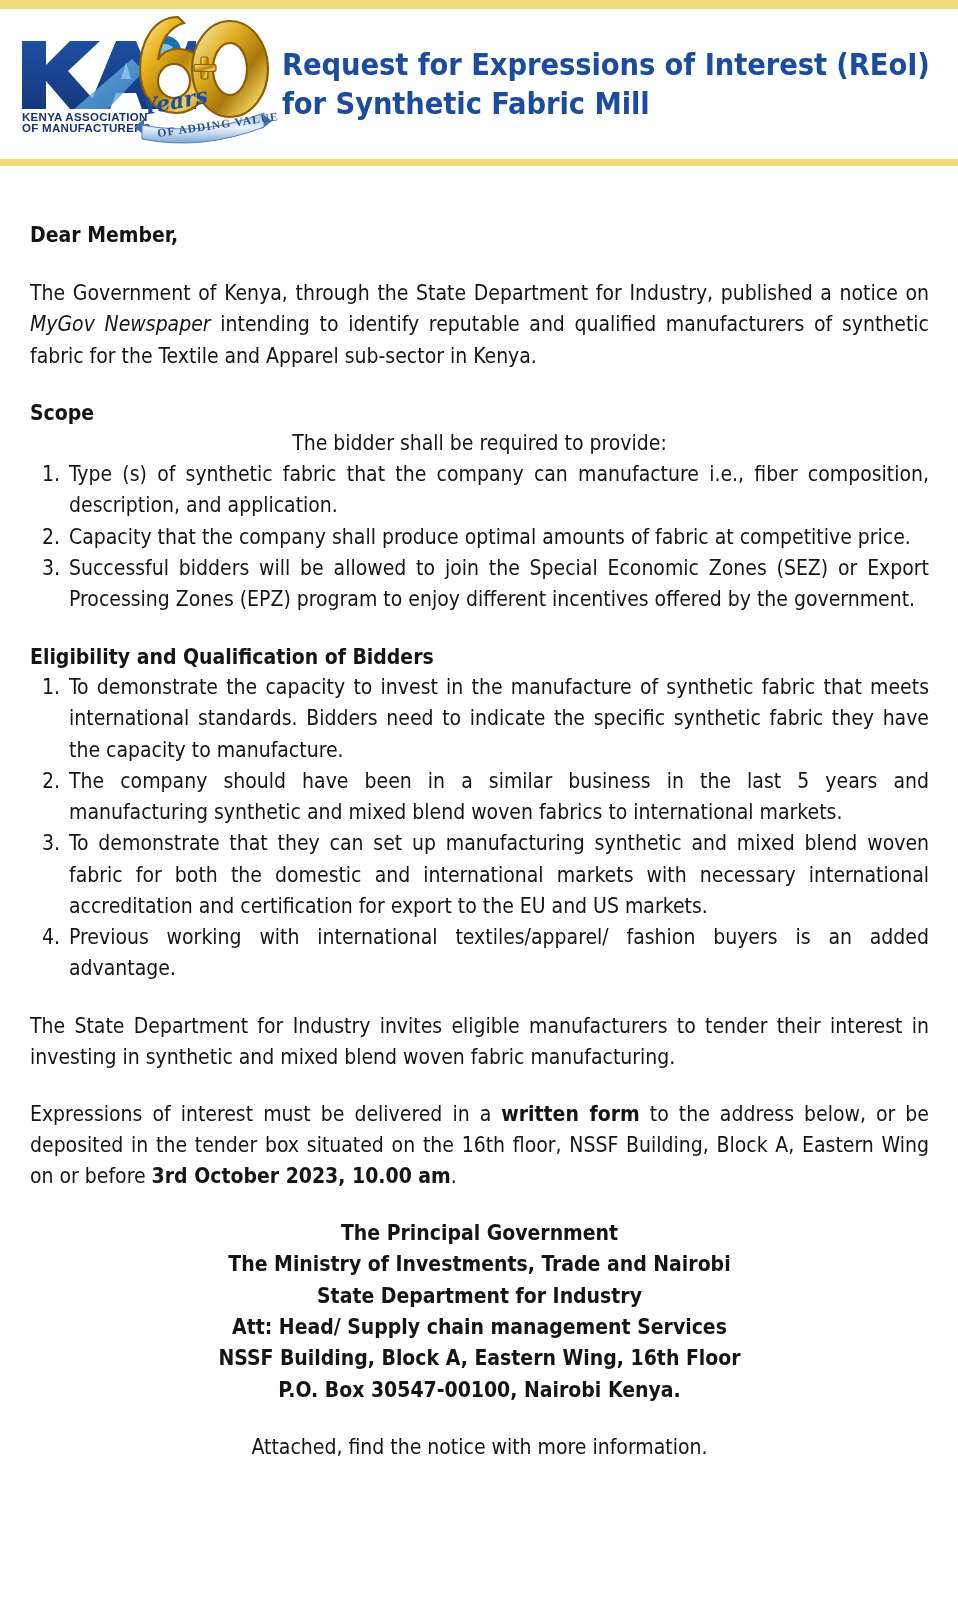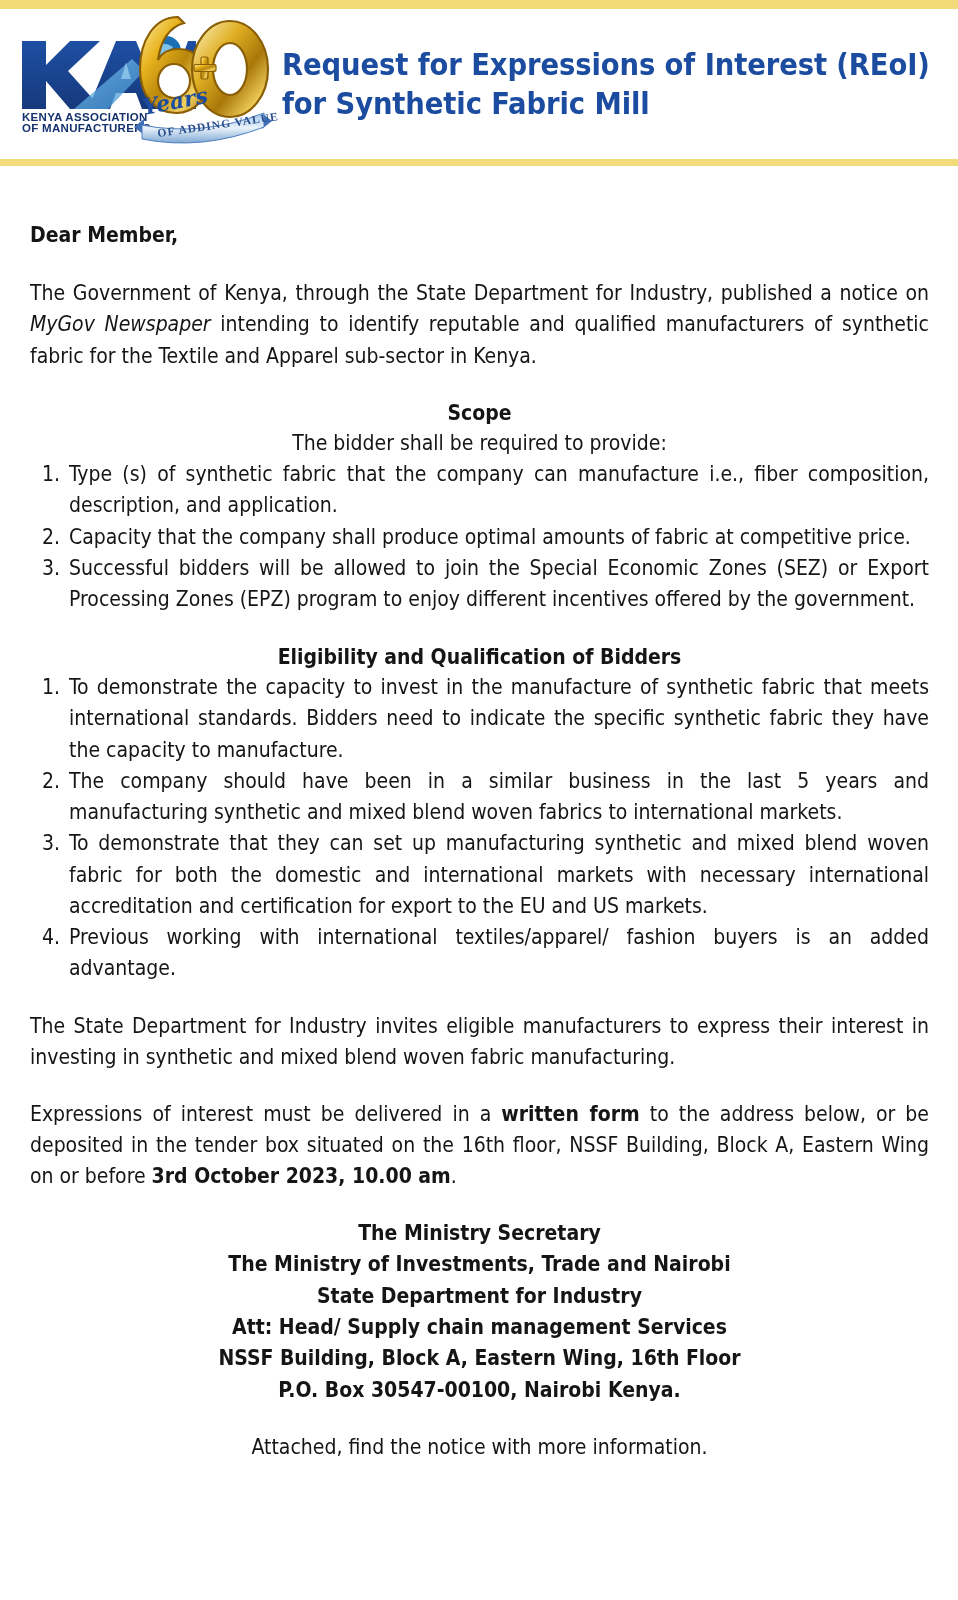--- a/index.html
+++ b/index.html
@@ -86,21 +86,20 @@
     text-align: center;
   }
   .gap-lg { height: 29px; }
   .gap-md { height: 26px; }
 
   h2.section {
     font-size: 21px;
     font-weight: bold;
     margin: 0;
     line-height: 1.45;
-    text-align: center;
   }
 
   ol.items {
     margin: 0;
     padding: 0;
     list-style: none;
     counter-reset: itm;
   }
   ol.items > li {
     counter-increment: itm;
@@ -253,30 +252,30 @@
 
   <ol class="items">
     <li>To demonstrate the capacity to invest in the manufacture of synthetic fabric that meets international standards. Bidders need to indicate the specific synthetic fabric they have the capacity to manufacture.</li>
     <li>The company should have been in a similar business in the last 5 years and manufacturing synthetic and mixed blend woven fabrics to international markets.</li>
     <li>To demonstrate that they can set up manufacturing synthetic and mixed blend woven fabric for both the domestic and international markets with necessary international accreditation and certification for export to the EU and US markets.</li>
     <li>Previous working with international textiles/apparel/ fashion buyers is an added advantage.</li>
   </ol>
 
   <div class="gap-md"></div>
 
-  <p class="para">The State Department for Industry invites eligible manufacturers to express their interest in investing in synthetic and mixed blend woven fabric manufacturing.</p>
+  <p class="para">The State Department for Industry invites eligible manufacturers to tender their interest in investing in synthetic and mixed blend woven fabric manufacturing.</p>
 
   <div class="gap-md"></div>
 
   <p class="para"><span>Expressions of interest must be delivered in a </span><b>written form</b><span> to the address below, or be deposited in the tender box situated on the 16th floor, NSSF Building, Block A, Eastern Wing on or before </span><b>3rd October 2023, 10.00 am</b><span>.</span></p>
 
   <div class="gap-md"></div>
 
   <div class="addr">
-    <div>The Ministry Secretary</div>
+    <div>The Principal Government</div>
     <div>The Ministry of Investments, Trade and Nairobi</div>
     <div>State Department for Industry</div>
     <div>Att: Head/ Supply chain management Services</div>
     <div>NSSF Building, Block A, Eastern Wing, 16th Floor</div>
     <div>P.O. Box 30547-00100, Nairobi Kenya.</div>
   </div>
 
   <div class="gap-md"></div>
 
   <p class="para left">Attached, find the notice with more information.</p>

